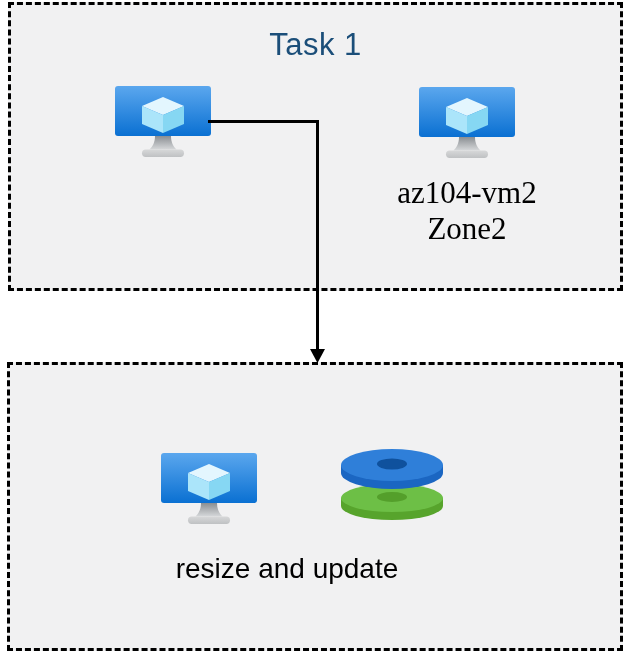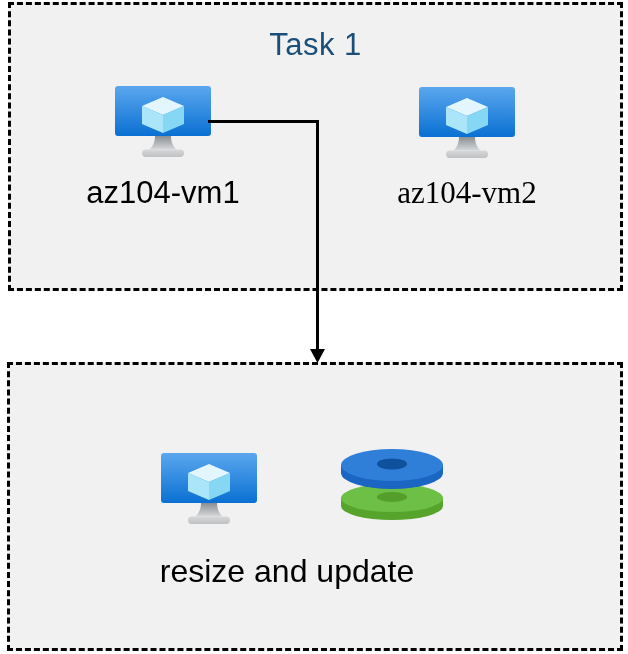--- a/index.html
+++ b/index.html
@@ -19,21 +19,21 @@
   .vm-group-label{
     position:absolute;width:200px;text-align:center;color:#000000;
     font-size:31px;line-height:36px;
   }
   .icon{position:absolute;display:block;}
   .arrow-layer{
     position:absolute;left:0;top:0;width:628px;height:654px;
     pointer-events:none;z-index:5;
   }
   .caption{
-    position:absolute;text-align:center;color:#000000;font-size:32px;
+    position:absolute;text-align:center;color:#000000;font-size:28px;
   }
   .defs-holder{position:absolute;width:0;height:0;overflow:hidden;}
 </style>
 </head>
 <body>
 
 <div class="canvas">
 
   <svg class="defs-holder" aria-hidden="true">
     <defs>
@@ -67,25 +67,25 @@
     <svg class="icon" style="left:408px;top:82px;" width="96" height="74" viewBox="0 0 96 74">
       <rect x="0" y="0" width="96" height="50" rx="3" fill="url(#gradScreen)"></rect>
       <path d="M40 50 h16 c0 6 2.2 10.5 5.5 13.5 h-27 c3.3 -3 5.5 -7.5 5.5 -13.5 z" fill="url(#gradStand)"></path>
       <rect x="27" y="63.5" width="42" height="7.5" rx="3.7" fill="url(#gradBase)"></rect>
       <polygon points="48,11 69,20 48,29 27,20" fill="#e3f6fe"></polygon>
       <polygon points="27,20 48,29 48,47 27,38" fill="#abe5fa"></polygon>
       <polygon points="69,20 48,29 48,47 69,38" fill="#86d7f3"></polygon>
     </svg>
 
     <div class="vm-group-label" style="left:52px;top:170px;">
-      <div>az104-vm1</div>
     </div>
 
     <div class="vm-group-label" style="left:356px;top:170px;font-family:Liberation Serif, serif;">
       <div>az104-vm2</div>
+      <div>Zone2</div>
     </div>
   </div>
 
   <svg class="arrow-layer" viewBox="0 0 628 654">
     <path d="M208 121.5 H317.5 V350" stroke="#000000" stroke-width="3" fill="none"></path>
     <polygon points="317.5,363 310,349 325,349" fill="#000000"></polygon>
   </svg>
 
   <div class="task-box task2">
 

